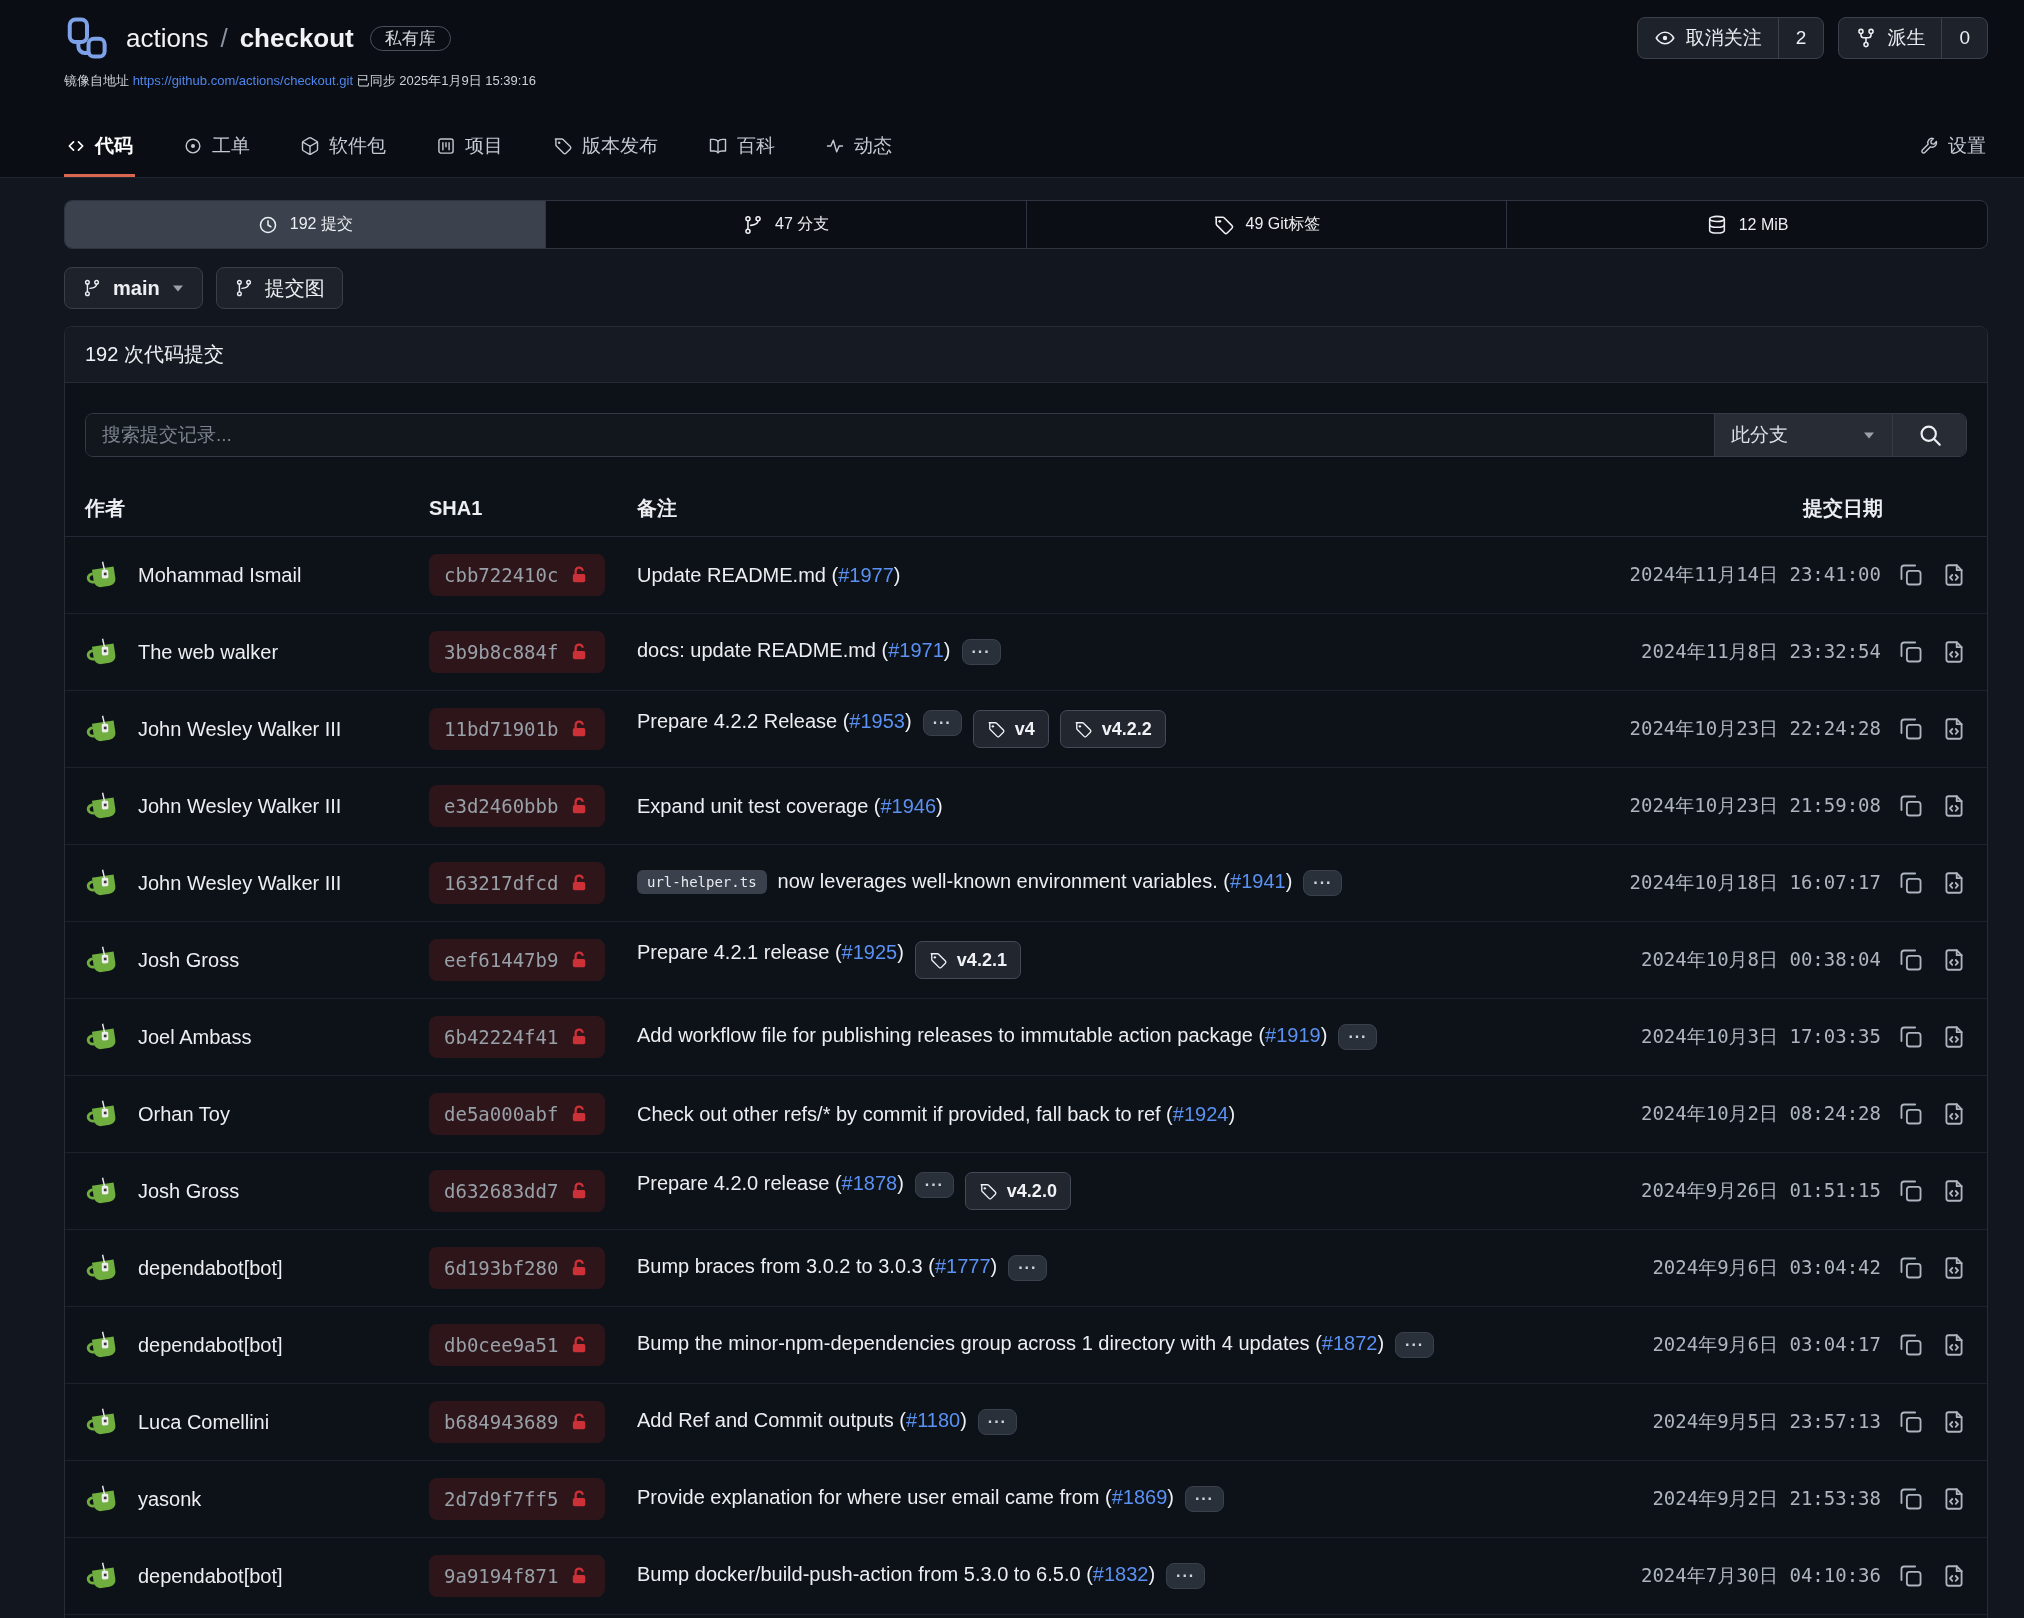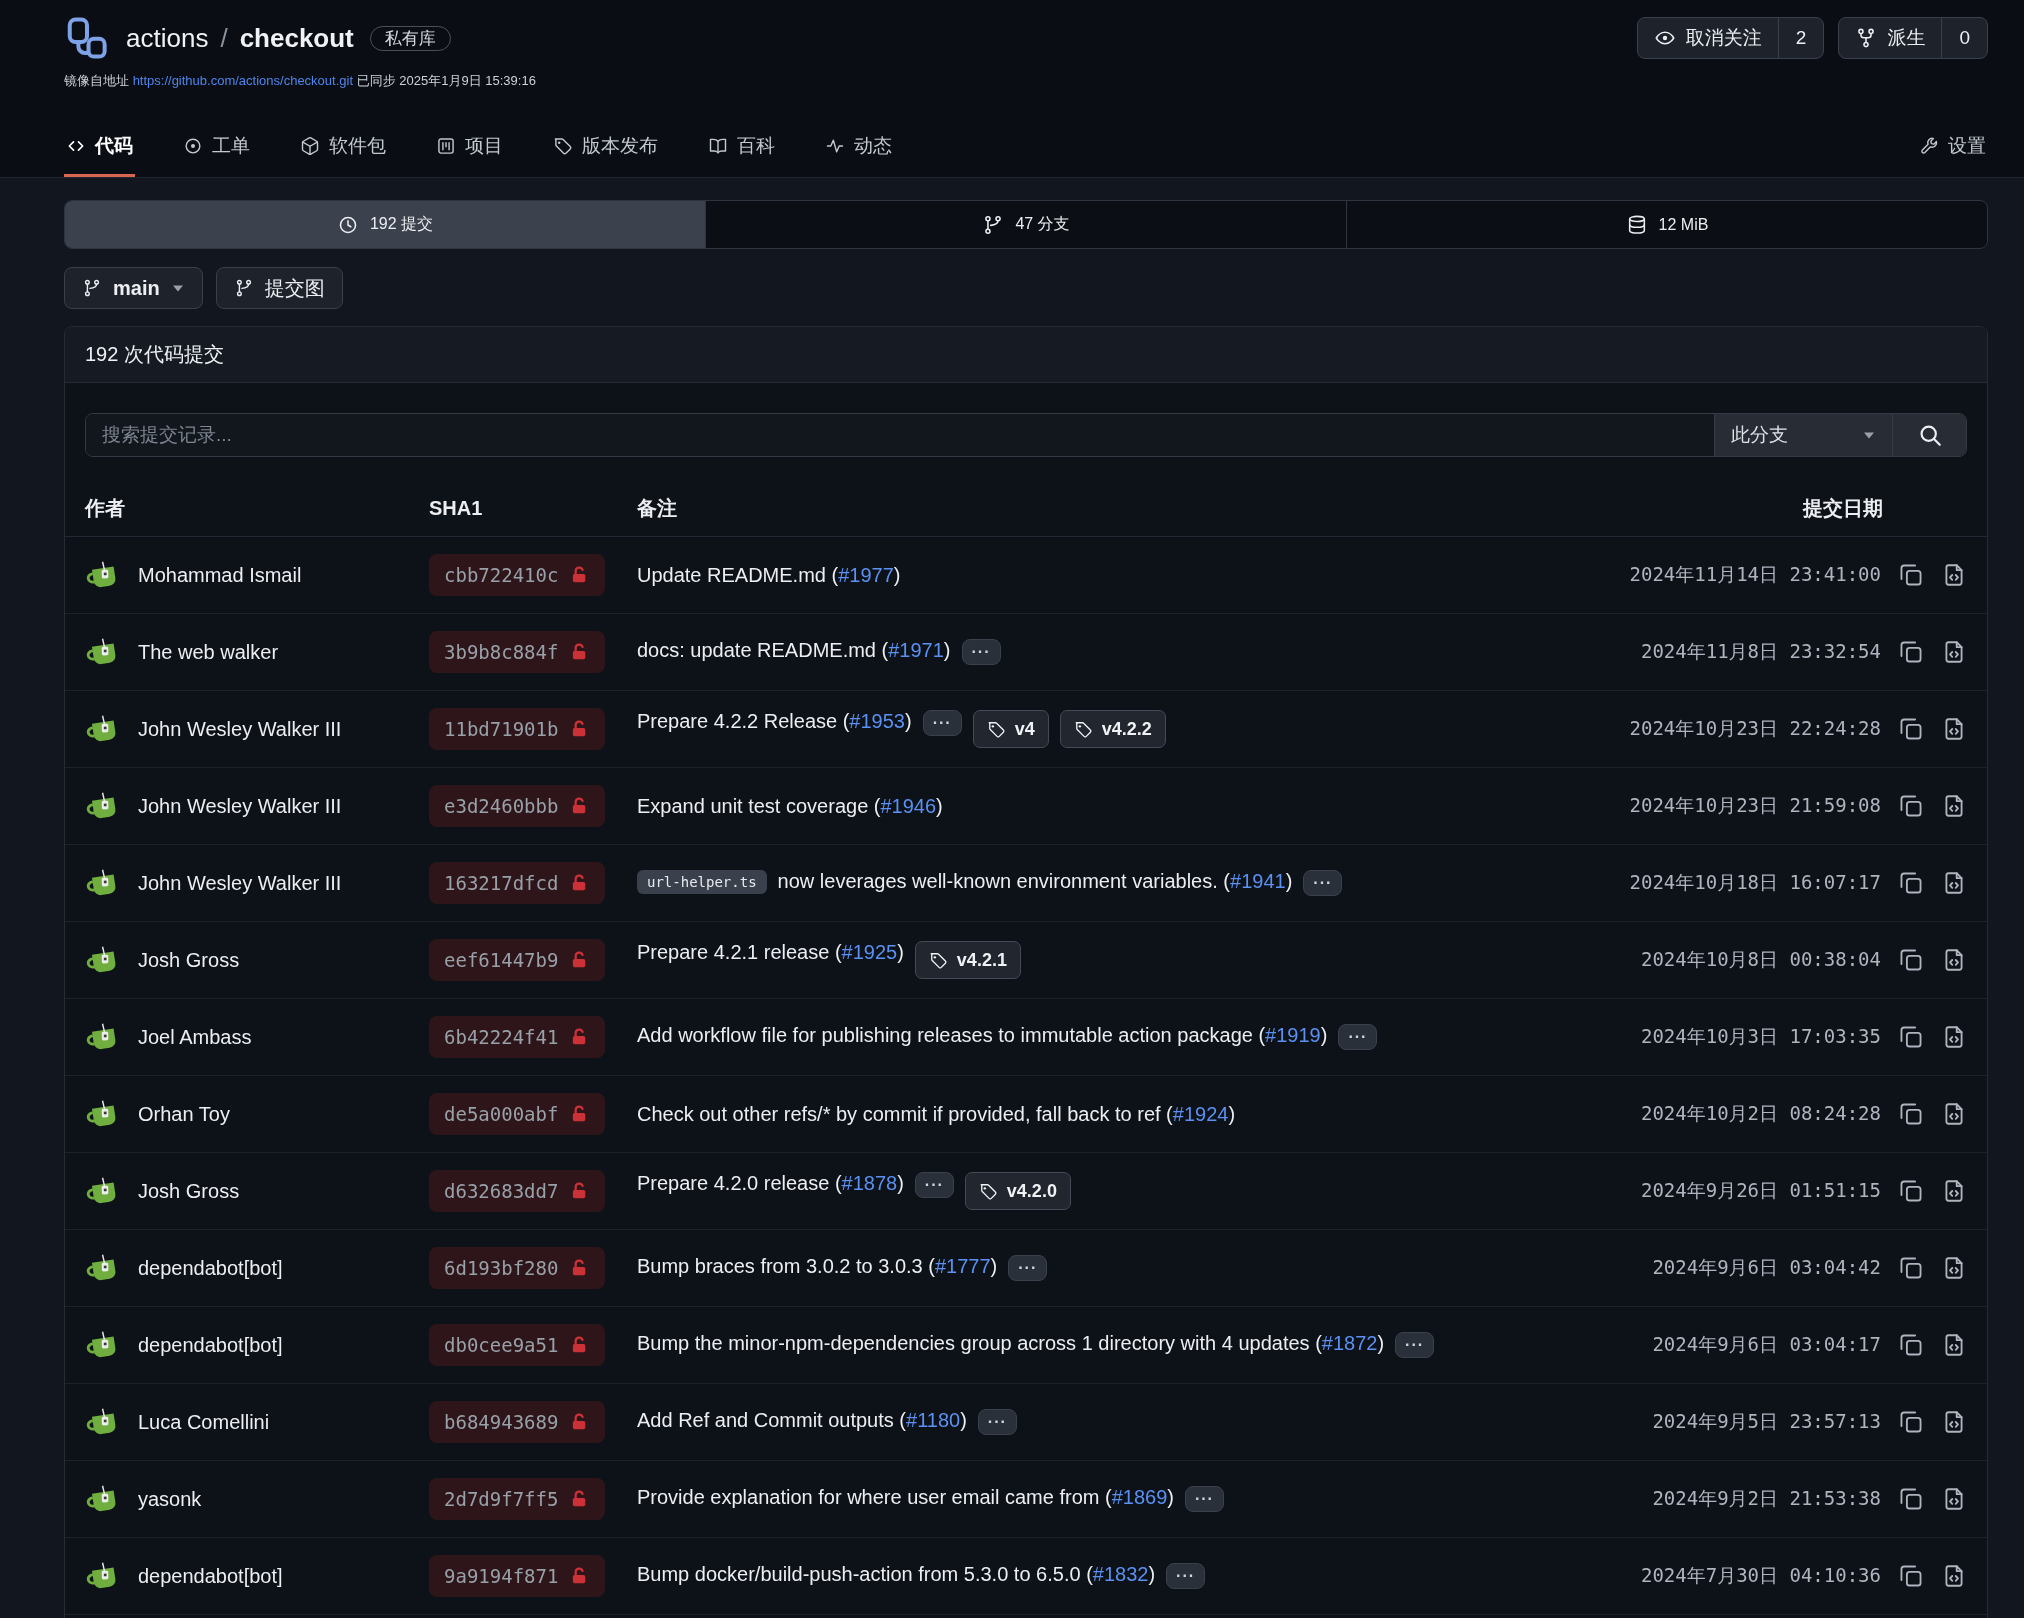--- a/index.html
+++ b/index.html
@@ -285,20 +285,29 @@
             <circle cx="6.5" cy="18.8" r="2.2"></circle>
             <path d="M6.5 7.4v9.2"></path>
             <path d="M17.5 7.4c0 3.8-4.5 4.6-8 5"></path>
           </svg>
         </span>
         <span>47 分支</span>
       </div>
       <div class="seg">
         <span class="icon i22">
           <svg viewBox="0 0 24 24" fill="none" stroke="currentColor" stroke-width="1.7" stroke-linecap="round" stroke-linejoin="round">
+            <path d="M2.8 3.5h7.9c.5 0 1 .2 1.4.6l8.6 8.6a2 2 0 0 1 0 2.8l-5.2 5.2a2 2 0 0 1-2.8 0l-8.6-8.6a2 2 0 0 1-.6-1.4V4.8c0-.7.6-1.3 1.3-1.3z"></path>
+            <circle cx="7.4" cy="8" r="1.5" fill="currentColor" stroke="none"></circle>
+          </svg>
+        </span>
+        <span>49 Git标签</span>
+      </div>
+      <div class="seg">
+        <span class="icon i22">
+          <svg viewBox="0 0 24 24" fill="none" stroke="currentColor" stroke-width="1.7" stroke-linecap="round" stroke-linejoin="round">
             <ellipse cx="12" cy="5.4" rx="8" ry="2.8"></ellipse>
             <path d="M4 5.4v6.3c0 1.6 3.6 2.8 8 2.8s8-1.2 8-2.8V5.4"></path>
             <path d="M4 11.7v6.3c0 1.6 3.6 2.8 8 2.8s8-1.2 8-2.8v-6.3"></path>
           </svg>
         </span>
         <span>12 MiB</span>
       </div>
     </div>
 
   <div class="toolbar">

